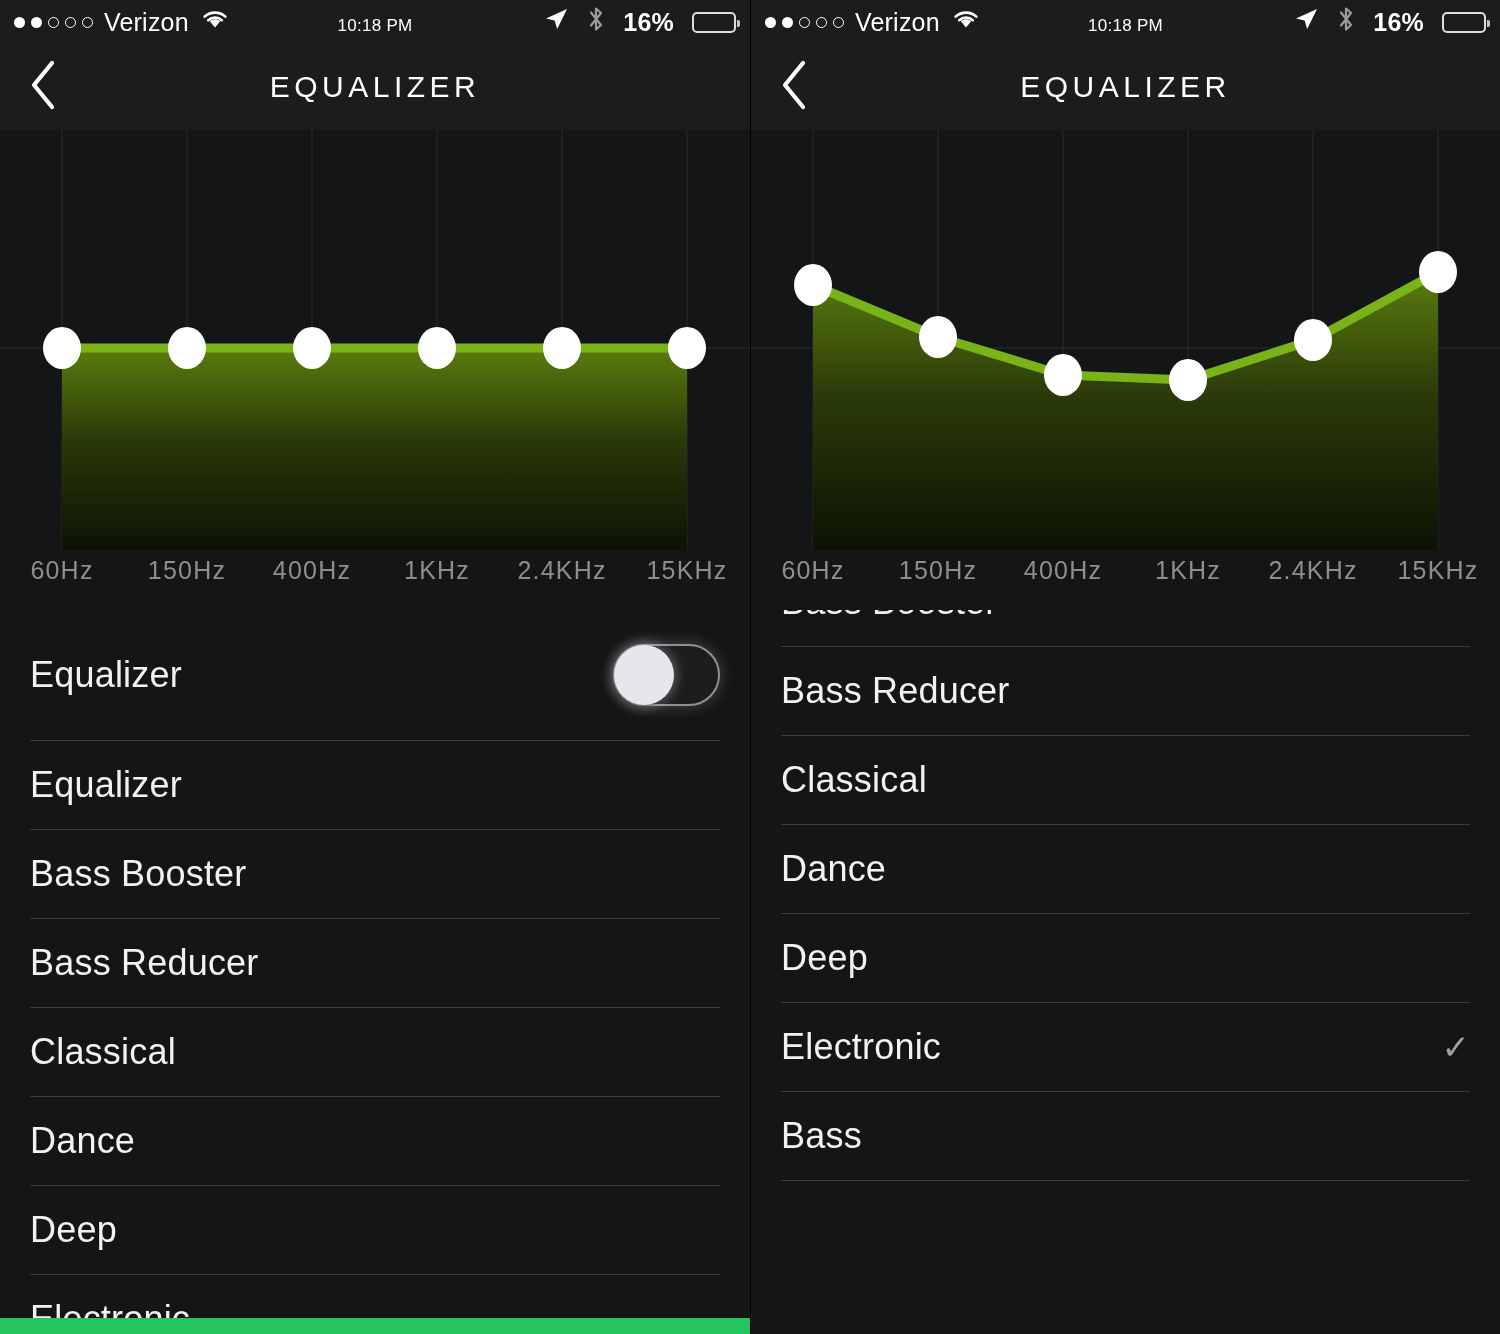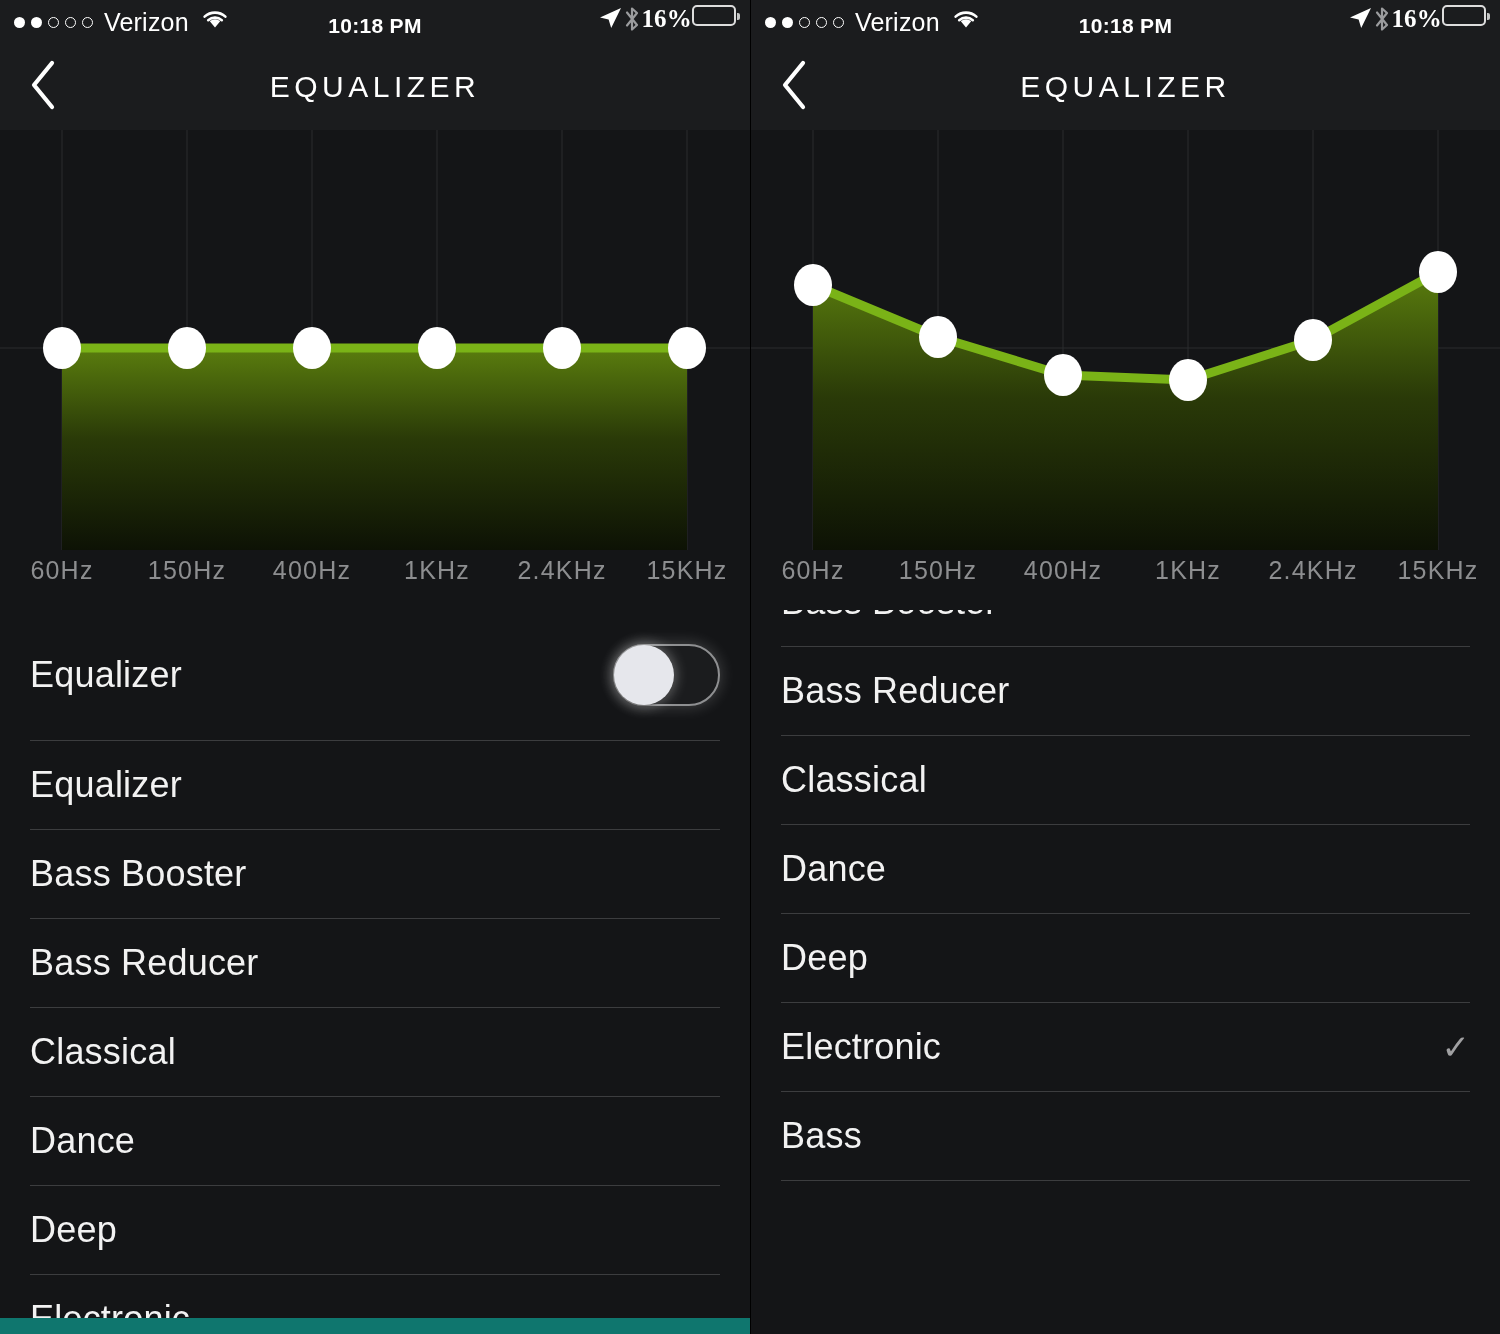--- a/index.html
+++ b/index.html
@@ -6,21 +6,21 @@
   html,body {
     width:1500px; height:1334px;
     background:#000;
     font-family:"Liberation Sans", sans-serif;
     overflow:hidden;
   }
   .screens { display:flex; width:1500px; height:1334px; }
   .phone {
     position:relative;
     width:750px; height:1334px;
-    background:#0f766e;
+    background:#22c55e;
     overflow:hidden;
   }
   .phone.right { border-left:1px solid #000; }
 
   
   .statusbar {
     position:relative;
     height:44px;
     background:#1b1c1e;
     color:#fff;
@@ -32,28 +32,28 @@
   .sb-left { display:flex; align-items:center; gap:7px; }
   .dots { display:flex; align-items:center; gap:6px; }
   .dot { width:11px; height:11px; border-radius:50%; }
   .dot.full { background:#fff; }
   .dot.empty { background:transparent; border:1.6px solid #fff; }
   .carrier { font-size:25px; margin-left:4px; }
   .wifi { margin-left:4px; }
   .sb-center {
     position:absolute; left:0; right:0; top:0; bottom:0;
     display:flex; align-items:center; justify-content:center;
-    font-size:21px; font-weight:bold; letter-spacing:.3px;
+    font-size:17px; font-weight:normal; letter-spacing:.3px;
     pointer-events:none;
     margin-top:8px;
   }
   .sb-right {
     margin-left:auto;
-    display:flex; gap:0;
-    position:relative; z-index:2;font-family:Liberation Serif, serif;
+    display:flex; align-items:center; gap:18px;
+    position:relative; z-index:2;
   }
   .pct { font-size:25px; font-weight:bold; }
   .battery {
     position:relative;
     width:44px; height:21px;
     border:2px solid rgba(255,255,255,.85);
     border-radius:5px;
     padding:2px;
   }
   .battery::after {

